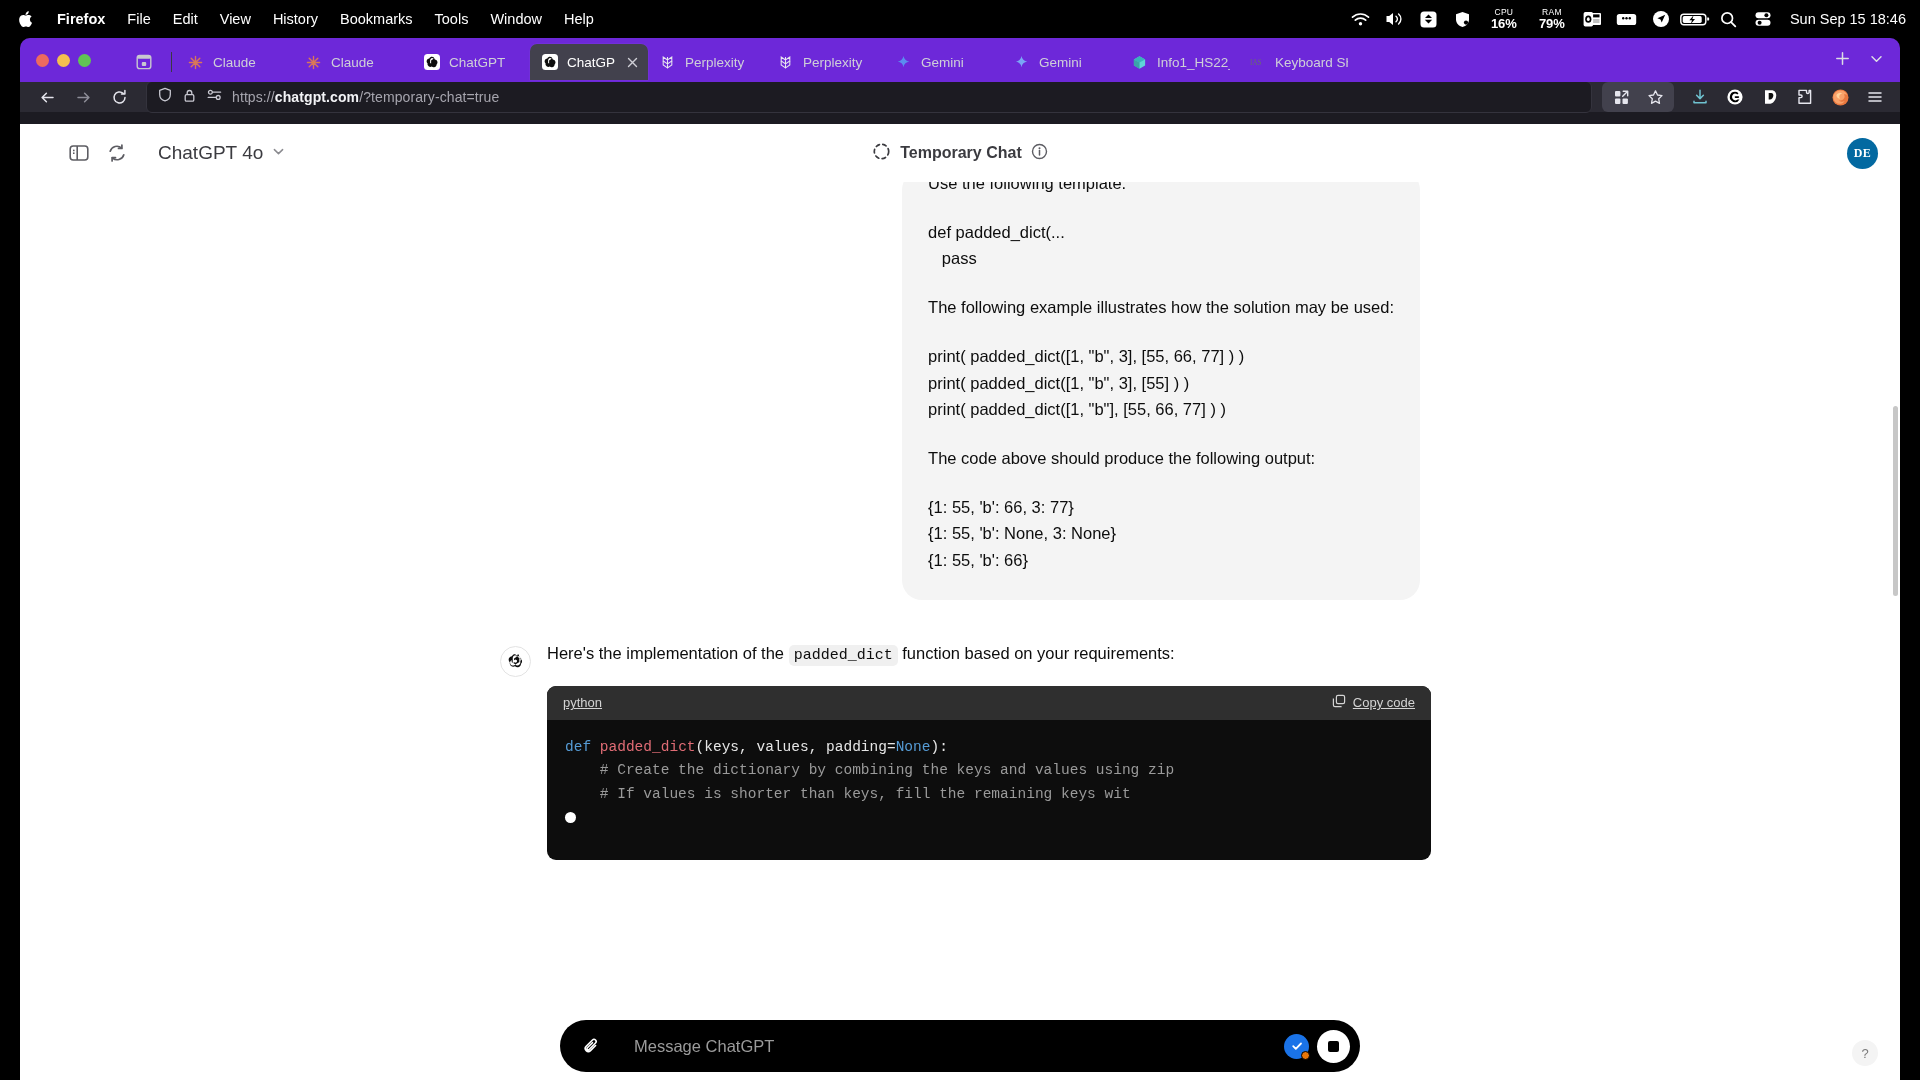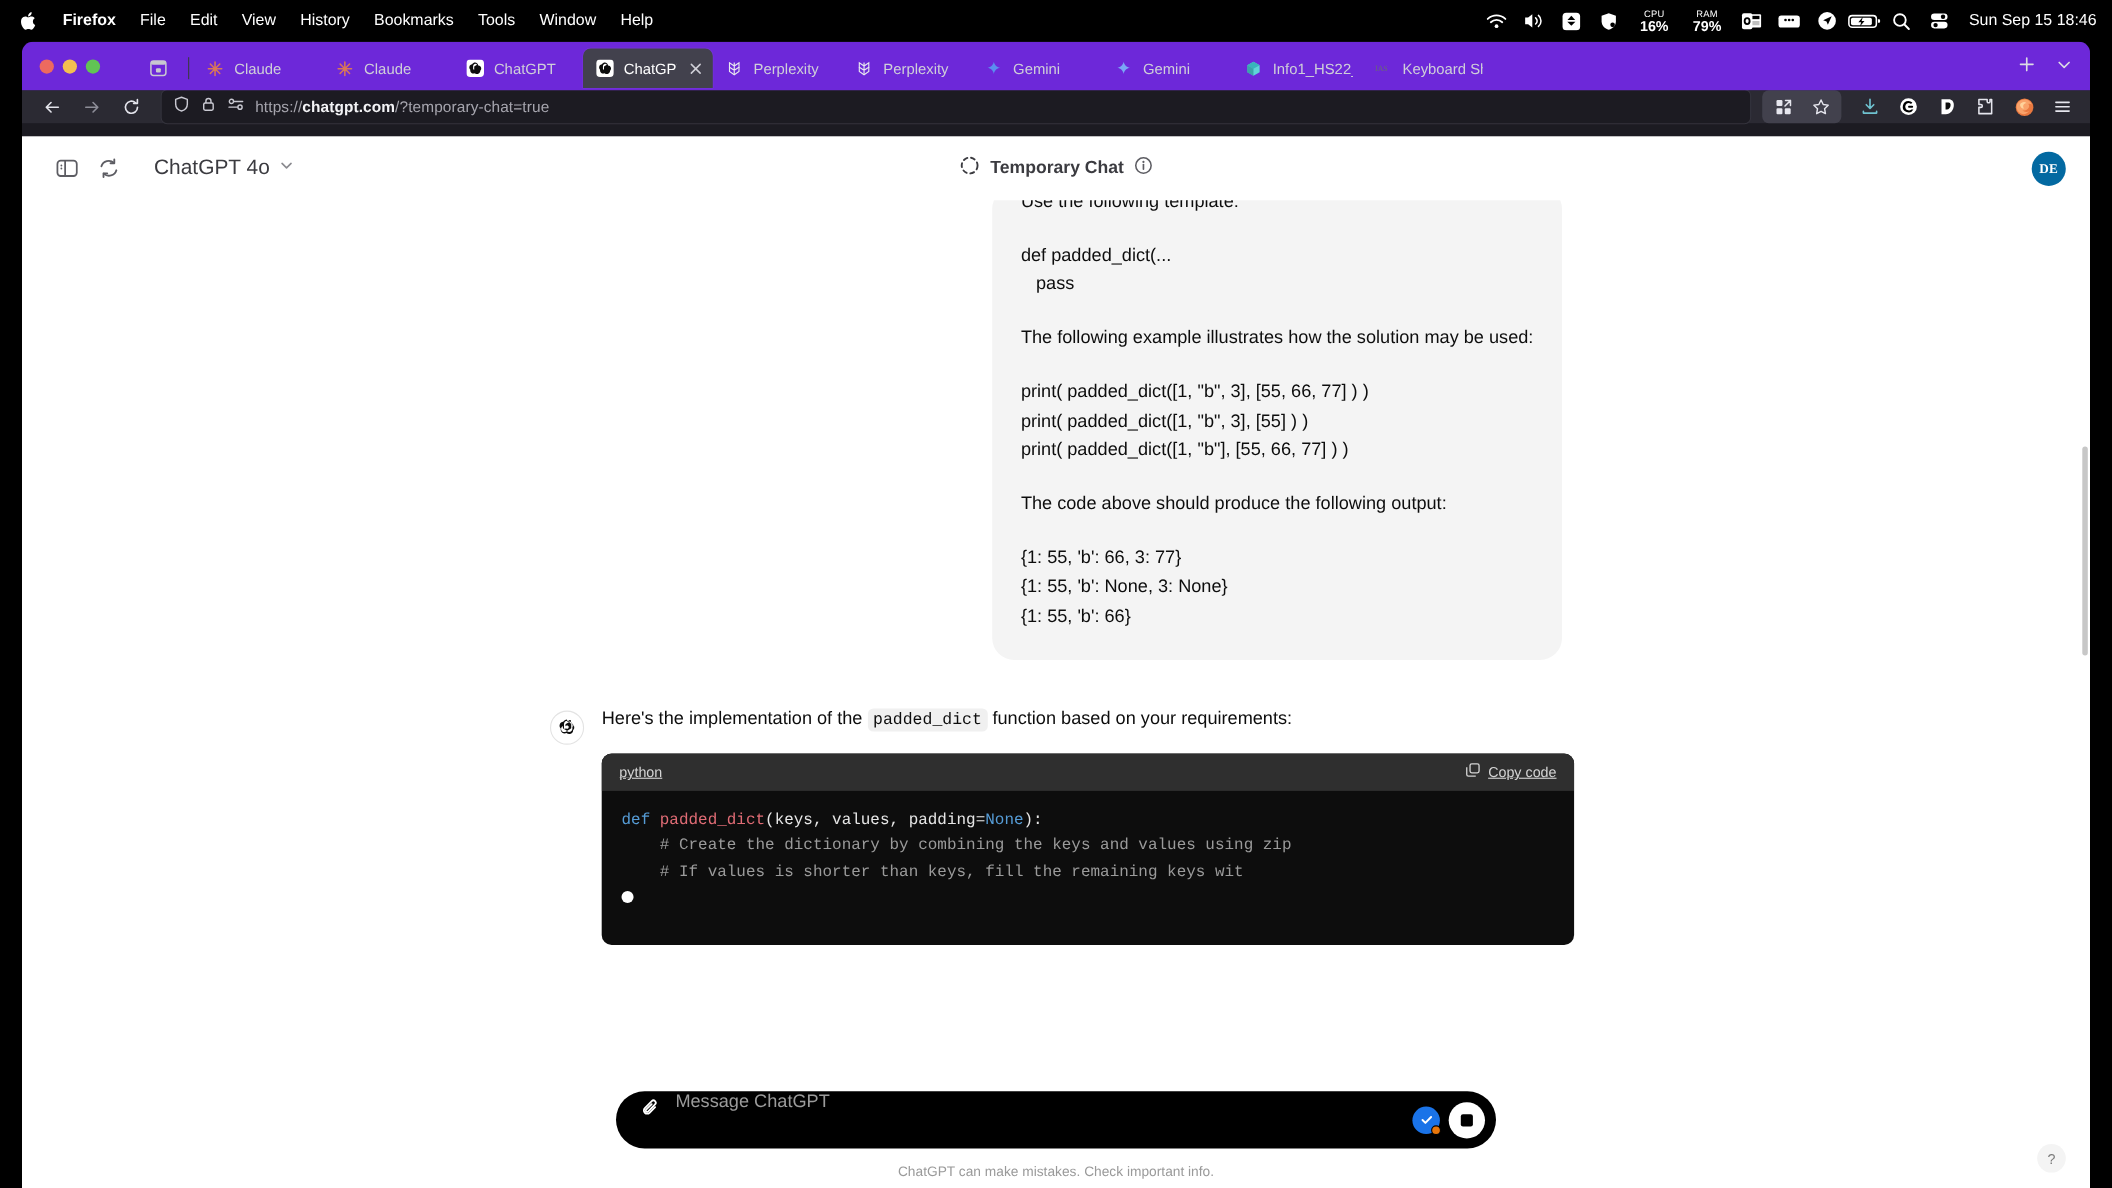--- a/index.html
+++ b/index.html
@@ -157,21 +157,21 @@
 
   
   .page {
     position: absolute; left: 0; top: 86px;
     width: 1880px; height: 956px;
     background: #ffffff;
     overflow: hidden;
   }
   .gpt-header {
     height: 58px; display: flex; align-items: center;
-    padding: 0 22px; position: relative;
+    padding: 0 40px; position: relative;
     background: #fff;
   }
   .gh-btn {
     width: 38px; height: 38px; border-radius: 7px;
     display: flex; align-items: center; justify-content: center;
   }
   .gh-model {
     display: flex; align-items: center; gap: 8px;
     margin-left: 14px; padding: 5px 8px; border-radius: 7px;
   }
@@ -277,22 +277,22 @@
   
   .composer-wrap {
     position: absolute; left: 0; right: 0; bottom: 0;
     background: #fff;
     padding-bottom: 8px;
   }
   .composer {
     width: 800px; margin: 0 auto;
     height: 52px; border-radius: 26px;
     background: #000;
-    display: flex; 
-    padding: 0 10px 0 16px; gap: 8px;
+    display: flex; align-items: center;
+    padding: 0 10px 0 16px; gap: 28px;
   }
   .clip-btn {
     width: 30px; height: 30px;
     display: flex; align-items: center; justify-content: center;
   }
   .composer .placeholder {
     flex: 1; color: #9b9b9b; font-size: 16.5px;
   }
   .comp-right { display: flex; align-items: center; gap: 8px; }
   .badge-check {
@@ -793,17 +793,16 @@
             <svg width="14" height="14" viewBox="0 0 14 14">
                 <path stroke="#fff" stroke-width="1.8" fill="none" stroke-linecap="round" stroke-linejoin="round" d="M3.2 7.2l2.6 2.6L11 4.5"></path>
               </svg>
             <span class="subdot"></span>
           </span>
           <span class="stop-btn">
               <span class="sq"></span>
             </span>
         </span>
       </div>
-      <div class="disclaimer">ChatGPT can make mistakes. Check important info.</div>
       <div class="help-fab">?</div>
     </div>
   </div>
 </div>
 
 </body></html>

